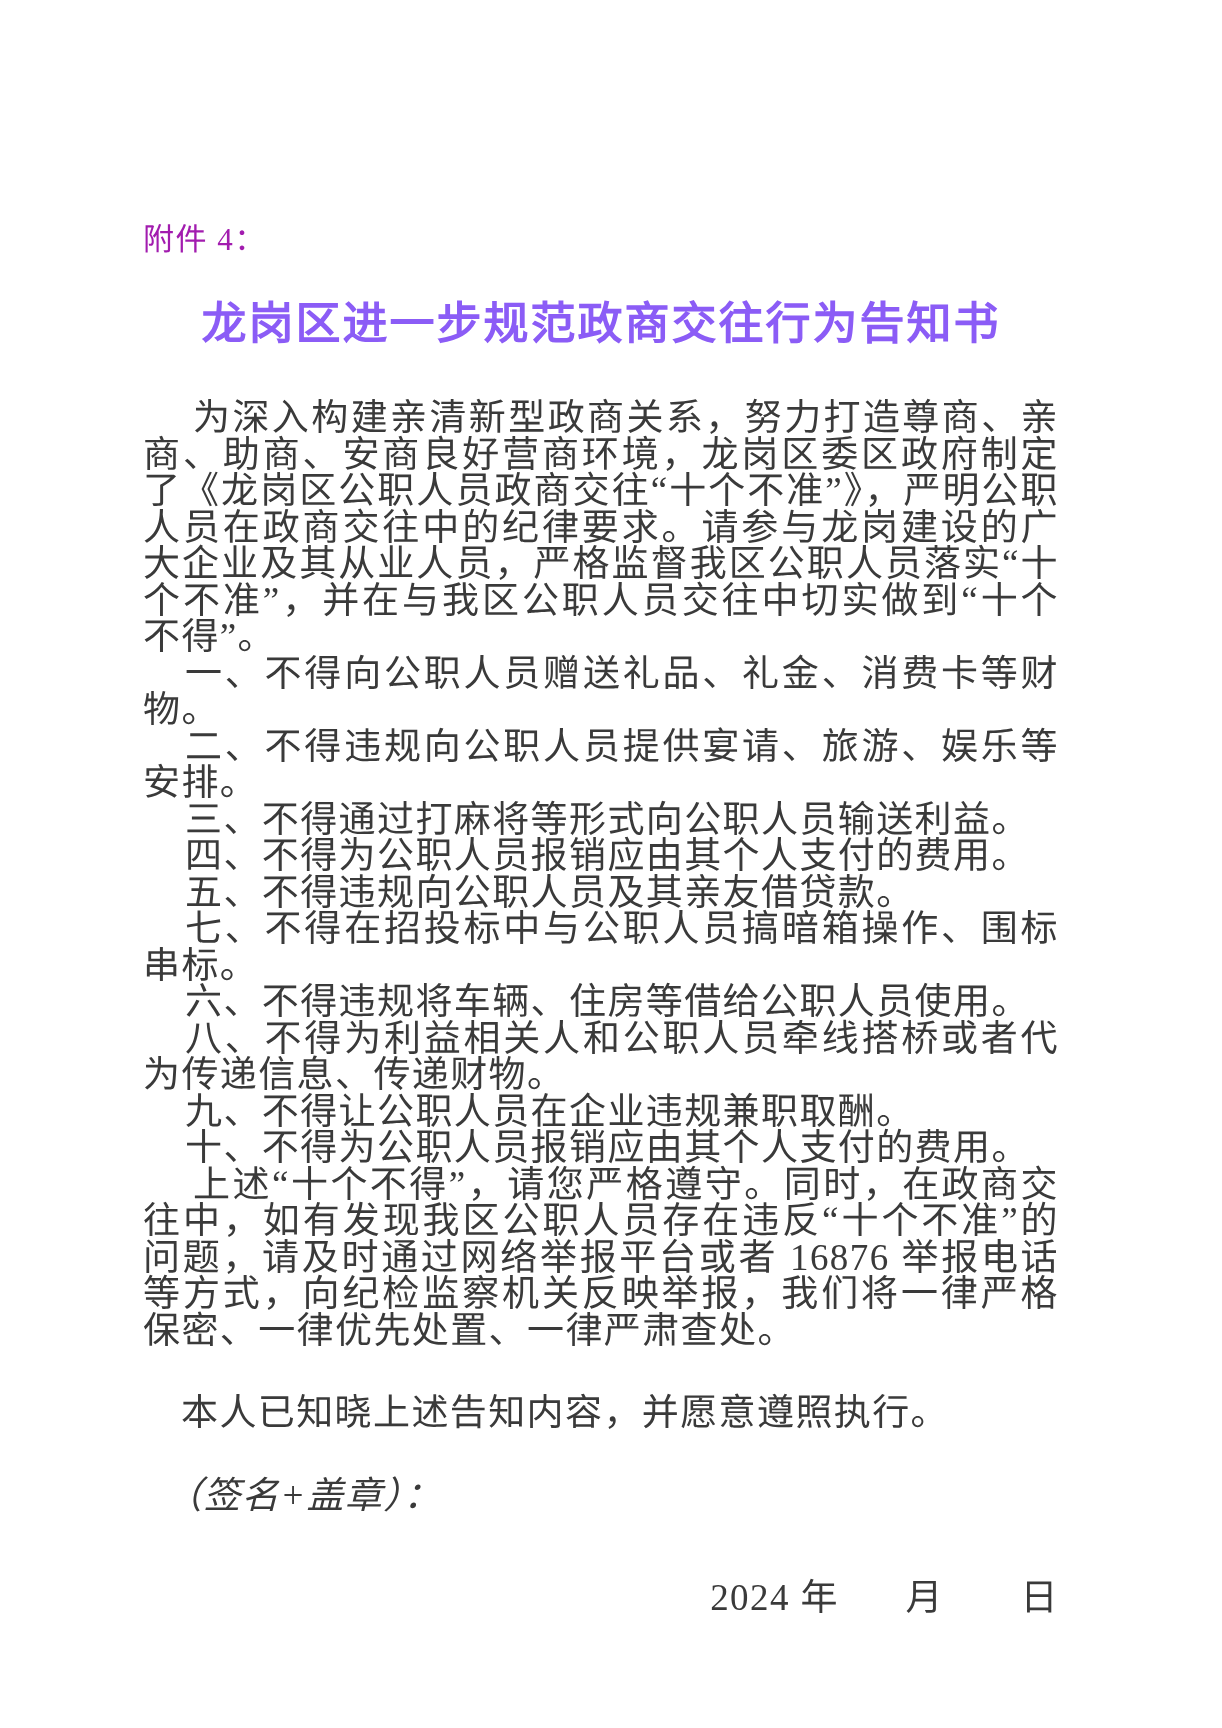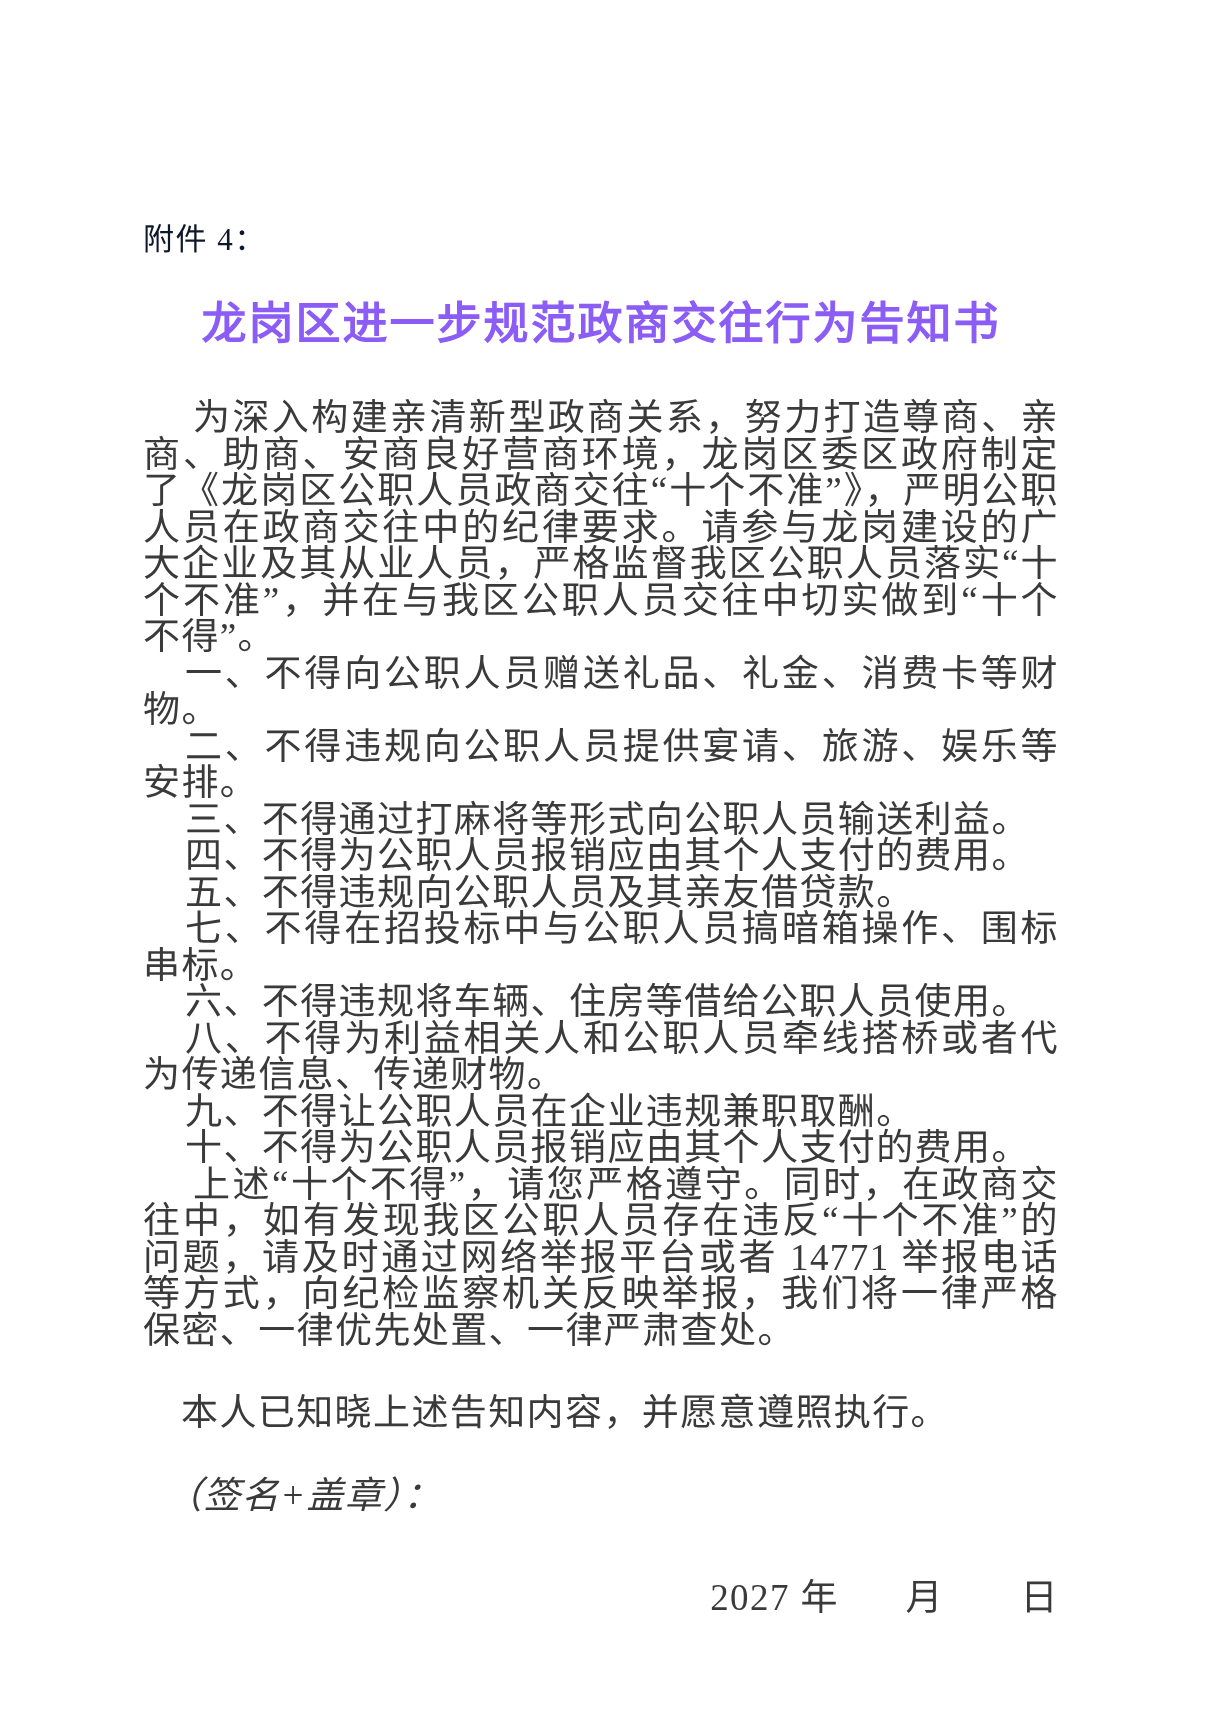--- a/index.html
+++ b/index.html
@@ -16,21 +16,21 @@
     box-sizing: border-box;
     padding: 222px 163px 0 143px;
     font-family: "Liberation Serif", "DejaVu Serif", serif;
     color: #3a3a3a;
     overflow: hidden;
   }
   .attachment-label {
     font-size: 31px;
     line-height: 36px;
     letter-spacing: 1.5px;
-    color: #0f172a;
+    color: #a21caf;
   }
   .doc-title {
     margin-top: 42px;
     font-size: 45px;
     line-height: 48px;
     font-weight: 700;
     text-align: center;
     letter-spacing: 2px;
     color: #8b5cf6;
     font-family: "Liberation Serif", "DejaVu Serif", serif;
@@ -94,26 +94,26 @@
     <p class="item-indent">二、不得违规向公职人员提供宴请、旅游、娱乐等安排。</p>
     <p class="item-indent">三、不得通过打麻将等形式向公职人员输送利益。</p>
     <p class="item-indent">四、不得为公职人员报销应由其个人支付的费用。</p>
     <p class="item-indent">五、不得违规向公职人员及其亲友借贷款。</p>
     <p class="item-indent">七、不得在招投标中与公职人员搞暗箱操作、围标串标。</p>
     <p class="item-indent">六、不得违规将车辆、住房等借给公职人员使用。</p>
     <p class="item-indent">八、不得为利益相关人和公职人员牵线搭桥或者代为传递信息、传递财物。</p>
     <p class="item-indent">九、不得让公职人员在企业违规兼职取酬。</p>
     <p class="item-indent">十、不得为公职人员报销应由其个人支付的费用。</p>
 
-    <p class="para-indent">上述“十个不得”，请您严格遵守。同时，在政商交往中，如有发现我区公职人员存在违反“十个不准”的问题，请及时通过网络举报平台或者 14771 举报电话等方式，向纪检监察机关反映举报，我们将一律严格保密、一律优先处置、一律严肃查处。</p>
+    <p class="para-indent">上述“十个不得”，请您严格遵守。同时，在政商交往中，如有发现我区公职人员存在违反“十个不准”的问题，请及时通过网络举报平台或者 16876 举报电话等方式，向纪检监察机关反映举报，我们将一律严格保密、一律优先处置、一律严肃查处。</p>
 
     <p class="acknowledgement">本人已知晓上述告知内容，并愿意遵照执行。</p>
 
     <p class="signature-line">（签名+盖章）：</p>
 
     <p class="date-line">
-      <span class="date-year">2027 年</span>
+      <span class="date-year">2024 年</span>
       <span class="date-month">月</span>
       <span class="date-day">日</span>
     </p>
 
   </div>
 </div>
 
 </body></html>

